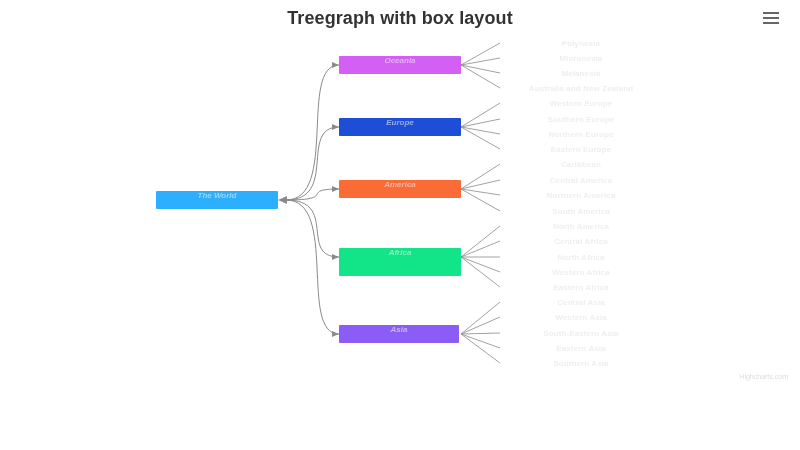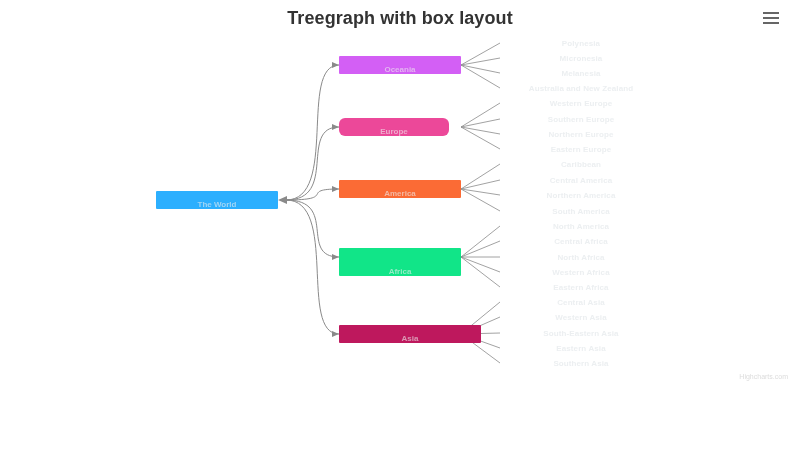--- a/index.html
+++ b/index.html
@@ -57,24 +57,25 @@
     top: 0;
     left: 0;
     width: 800px;
     height: 450px;
   }
   .node-box {
     position: absolute;
     height: 18px;
     border-radius: 1px;
     display: flex;
-    align-items: flex-end;
+    align-items: flex-start;
     justify-content: center;
     cursor: pointer;
     box-sizing: border-box;
+    font-style: italic;
   }
   .node-label {
     font-size: 8px;
     font-weight: bold;
     color: rgba(255,255,255,0.55);
     white-space: nowrap;
     pointer-events: none;
     text-shadow: 0 0 1px rgba(0,0,0,0.08);
   }
   .leaf-label {
@@ -151,30 +152,30 @@
       </g>
   </svg>
 
   <div id="nodes-layer">
       <div class="node-box" style="left: 156px; top: 191px; width: 122px; height: 18px; background: rgb(44, 175, 254);">
         <span class="node-label">The World</span>
       </div>
       <div class="node-box" style="left: 339px; top: 56px; width: 122px; height: 18px; background: rgb(211, 95, 245);">
         <span class="node-label">Oceania</span>
       </div>
-      <div class="node-box" style="left: 339px; top: 118px; width: 110px; height: 18px; background: #ec4899; border-radius: 6px;">
+      <div class="node-box" style="left: 339px; top: 118px; width: 122px; height: 18px; background: #1d4ed8;">
         <span class="node-label">Europe</span>
       </div>
       <div class="node-box" style="left: 339px; top: 180px; width: 122px; height: 18px; background: rgb(251, 107, 53);">
         <span class="node-label">America</span>
       </div>
       <div class="node-box" style="left: 339px; top: 248px; width: 122px; height: 28px; background: rgb(17, 229, 136);">
         <span class="node-label">Africa</span>
       </div>
-      <div class="node-box" style="left: 339px; top: 325px; width: 142px; height: 18px; background: #be185d;">
+      <div class="node-box" style="left: 339px; top: 325px; width: 120px; height: 18px; background: #8b5cf6;">
         <span class="node-label">Asia</span>
       </div>
     </div>
   <div id="leaves-layer">
       <div class="leaf-label" style="left: 581px; top: 43px;">Polynesia</div>
       <div class="leaf-label" style="left: 581px; top: 58px;">Micronesia</div>
       <div class="leaf-label" style="left: 581px; top: 73px;">Melanesia</div>
       <div class="leaf-label" style="left: 581px; top: 88px;">Australia and New Zealand</div>
       <div class="leaf-label" style="left: 581px; top: 103px;">Western Europe</div>
       <div class="leaf-label" style="left: 581px; top: 119px;">Southern Europe</div>

